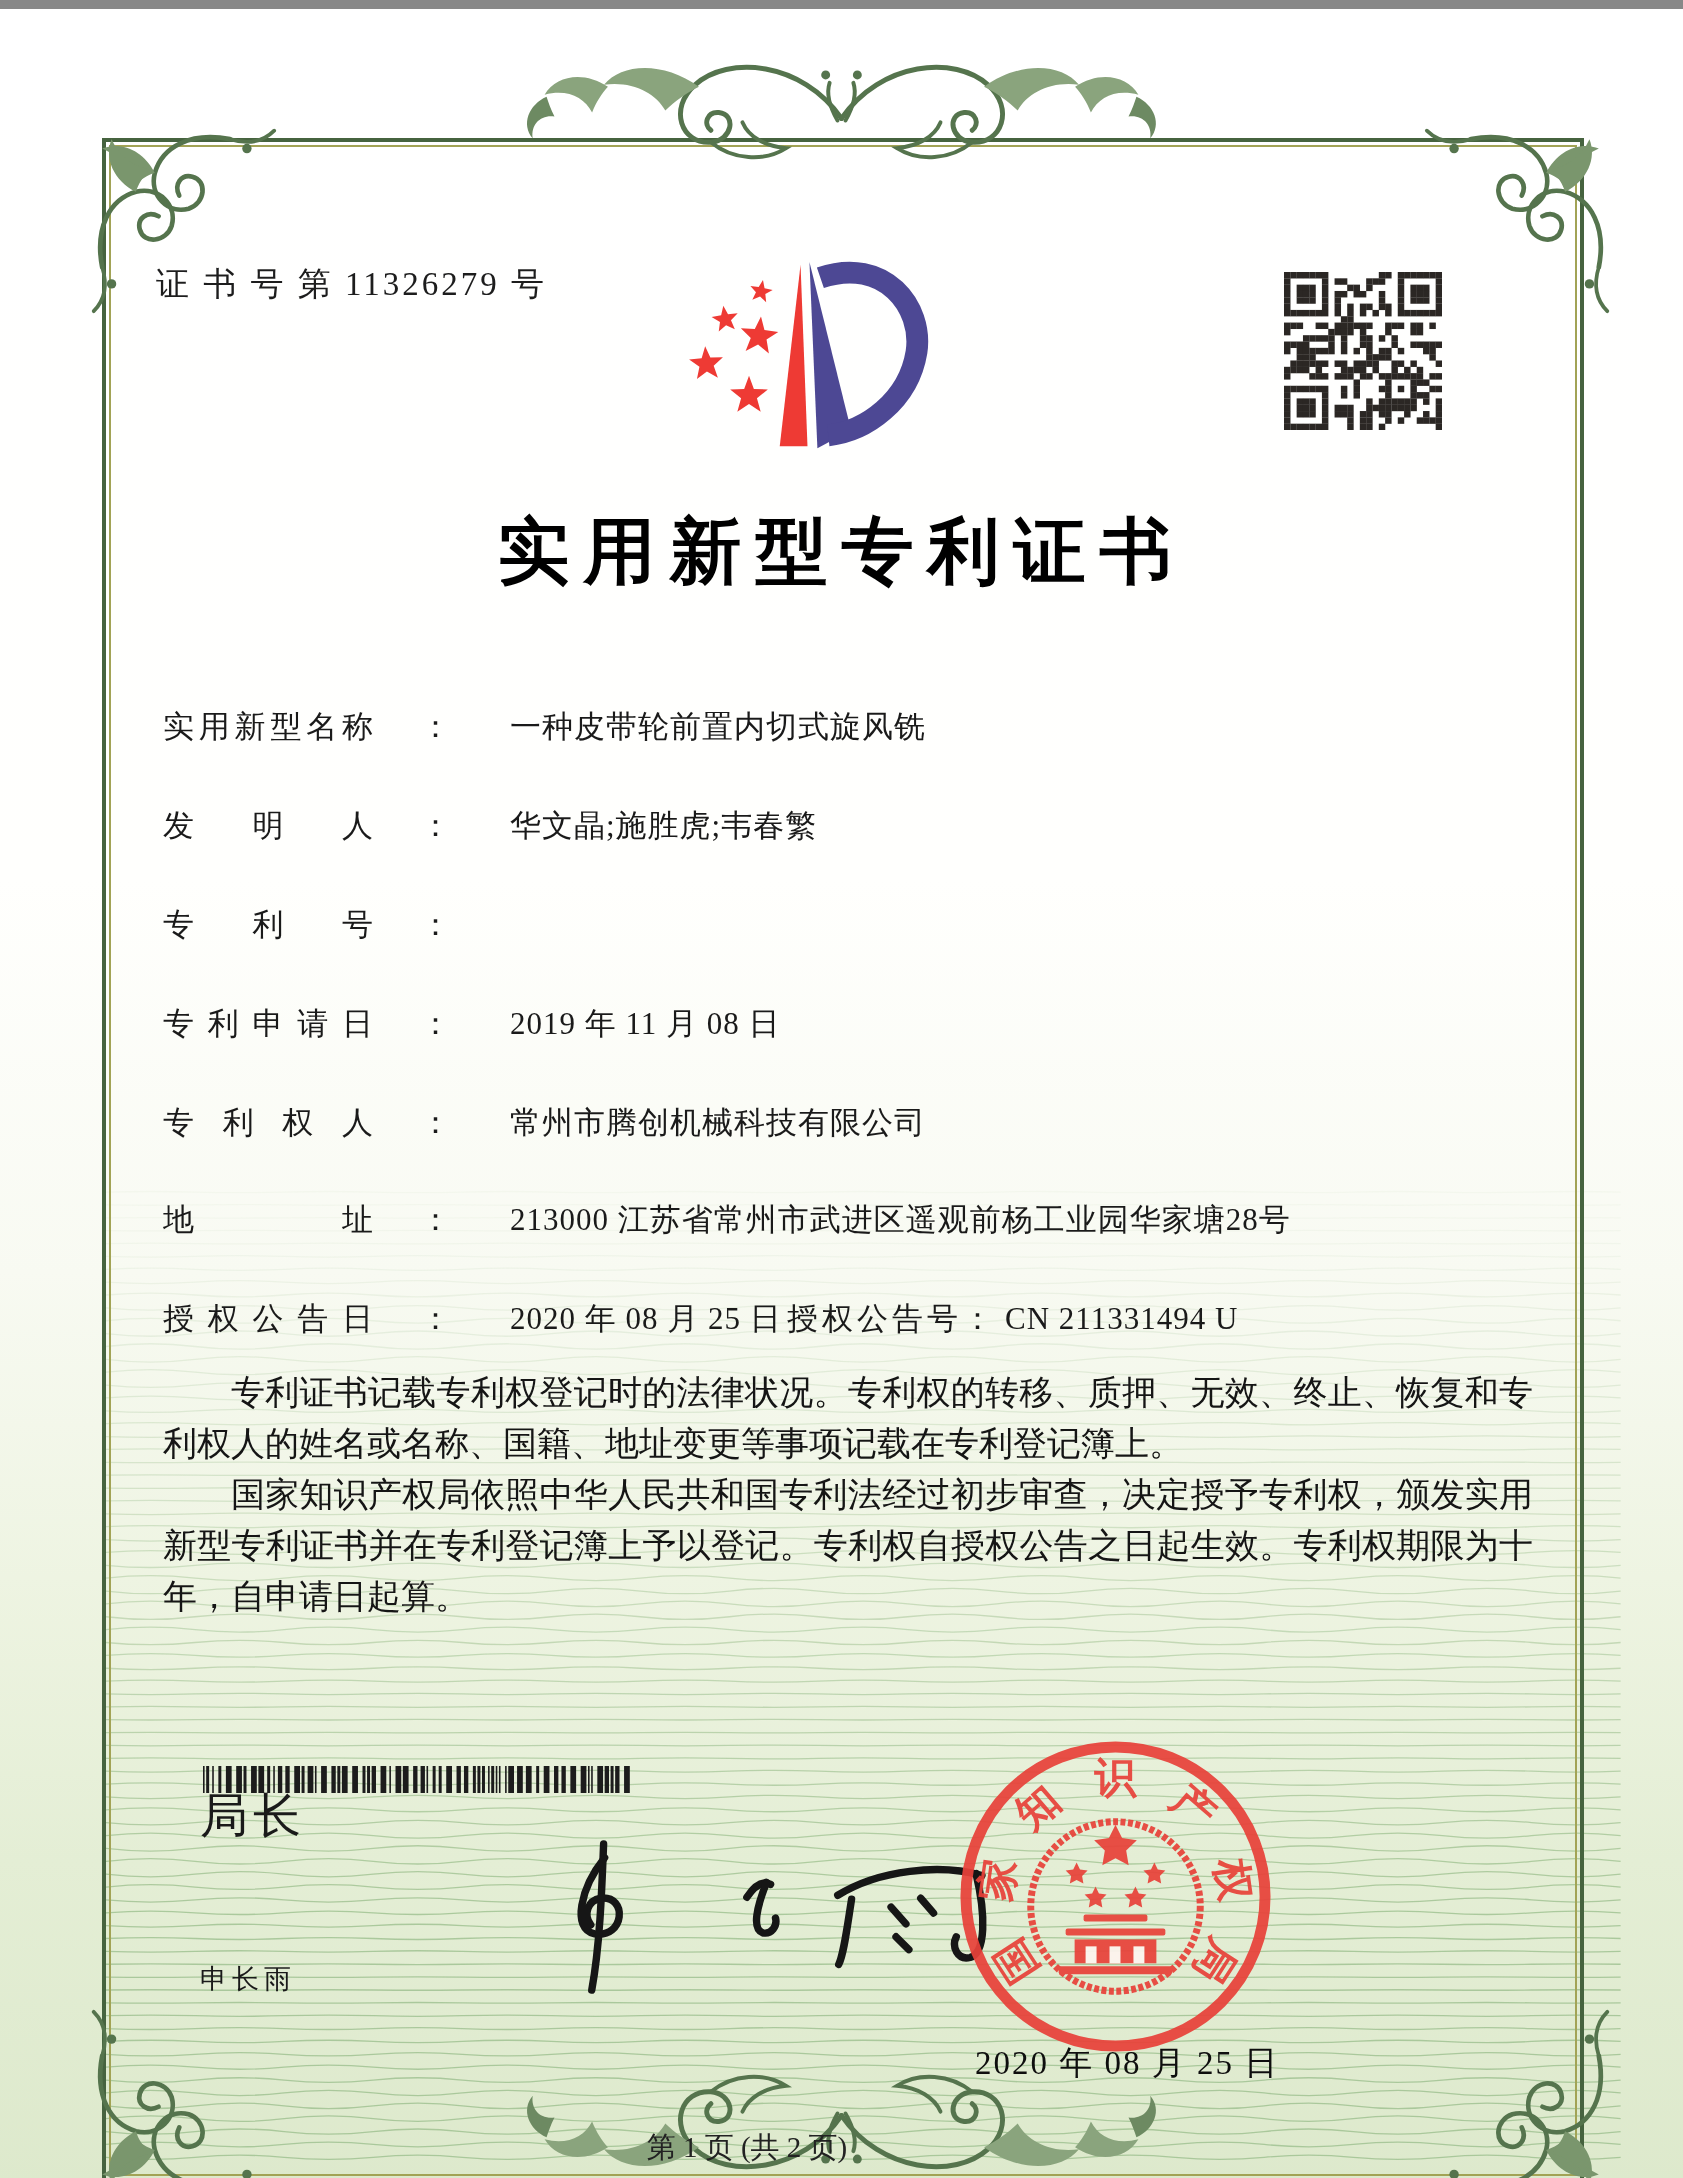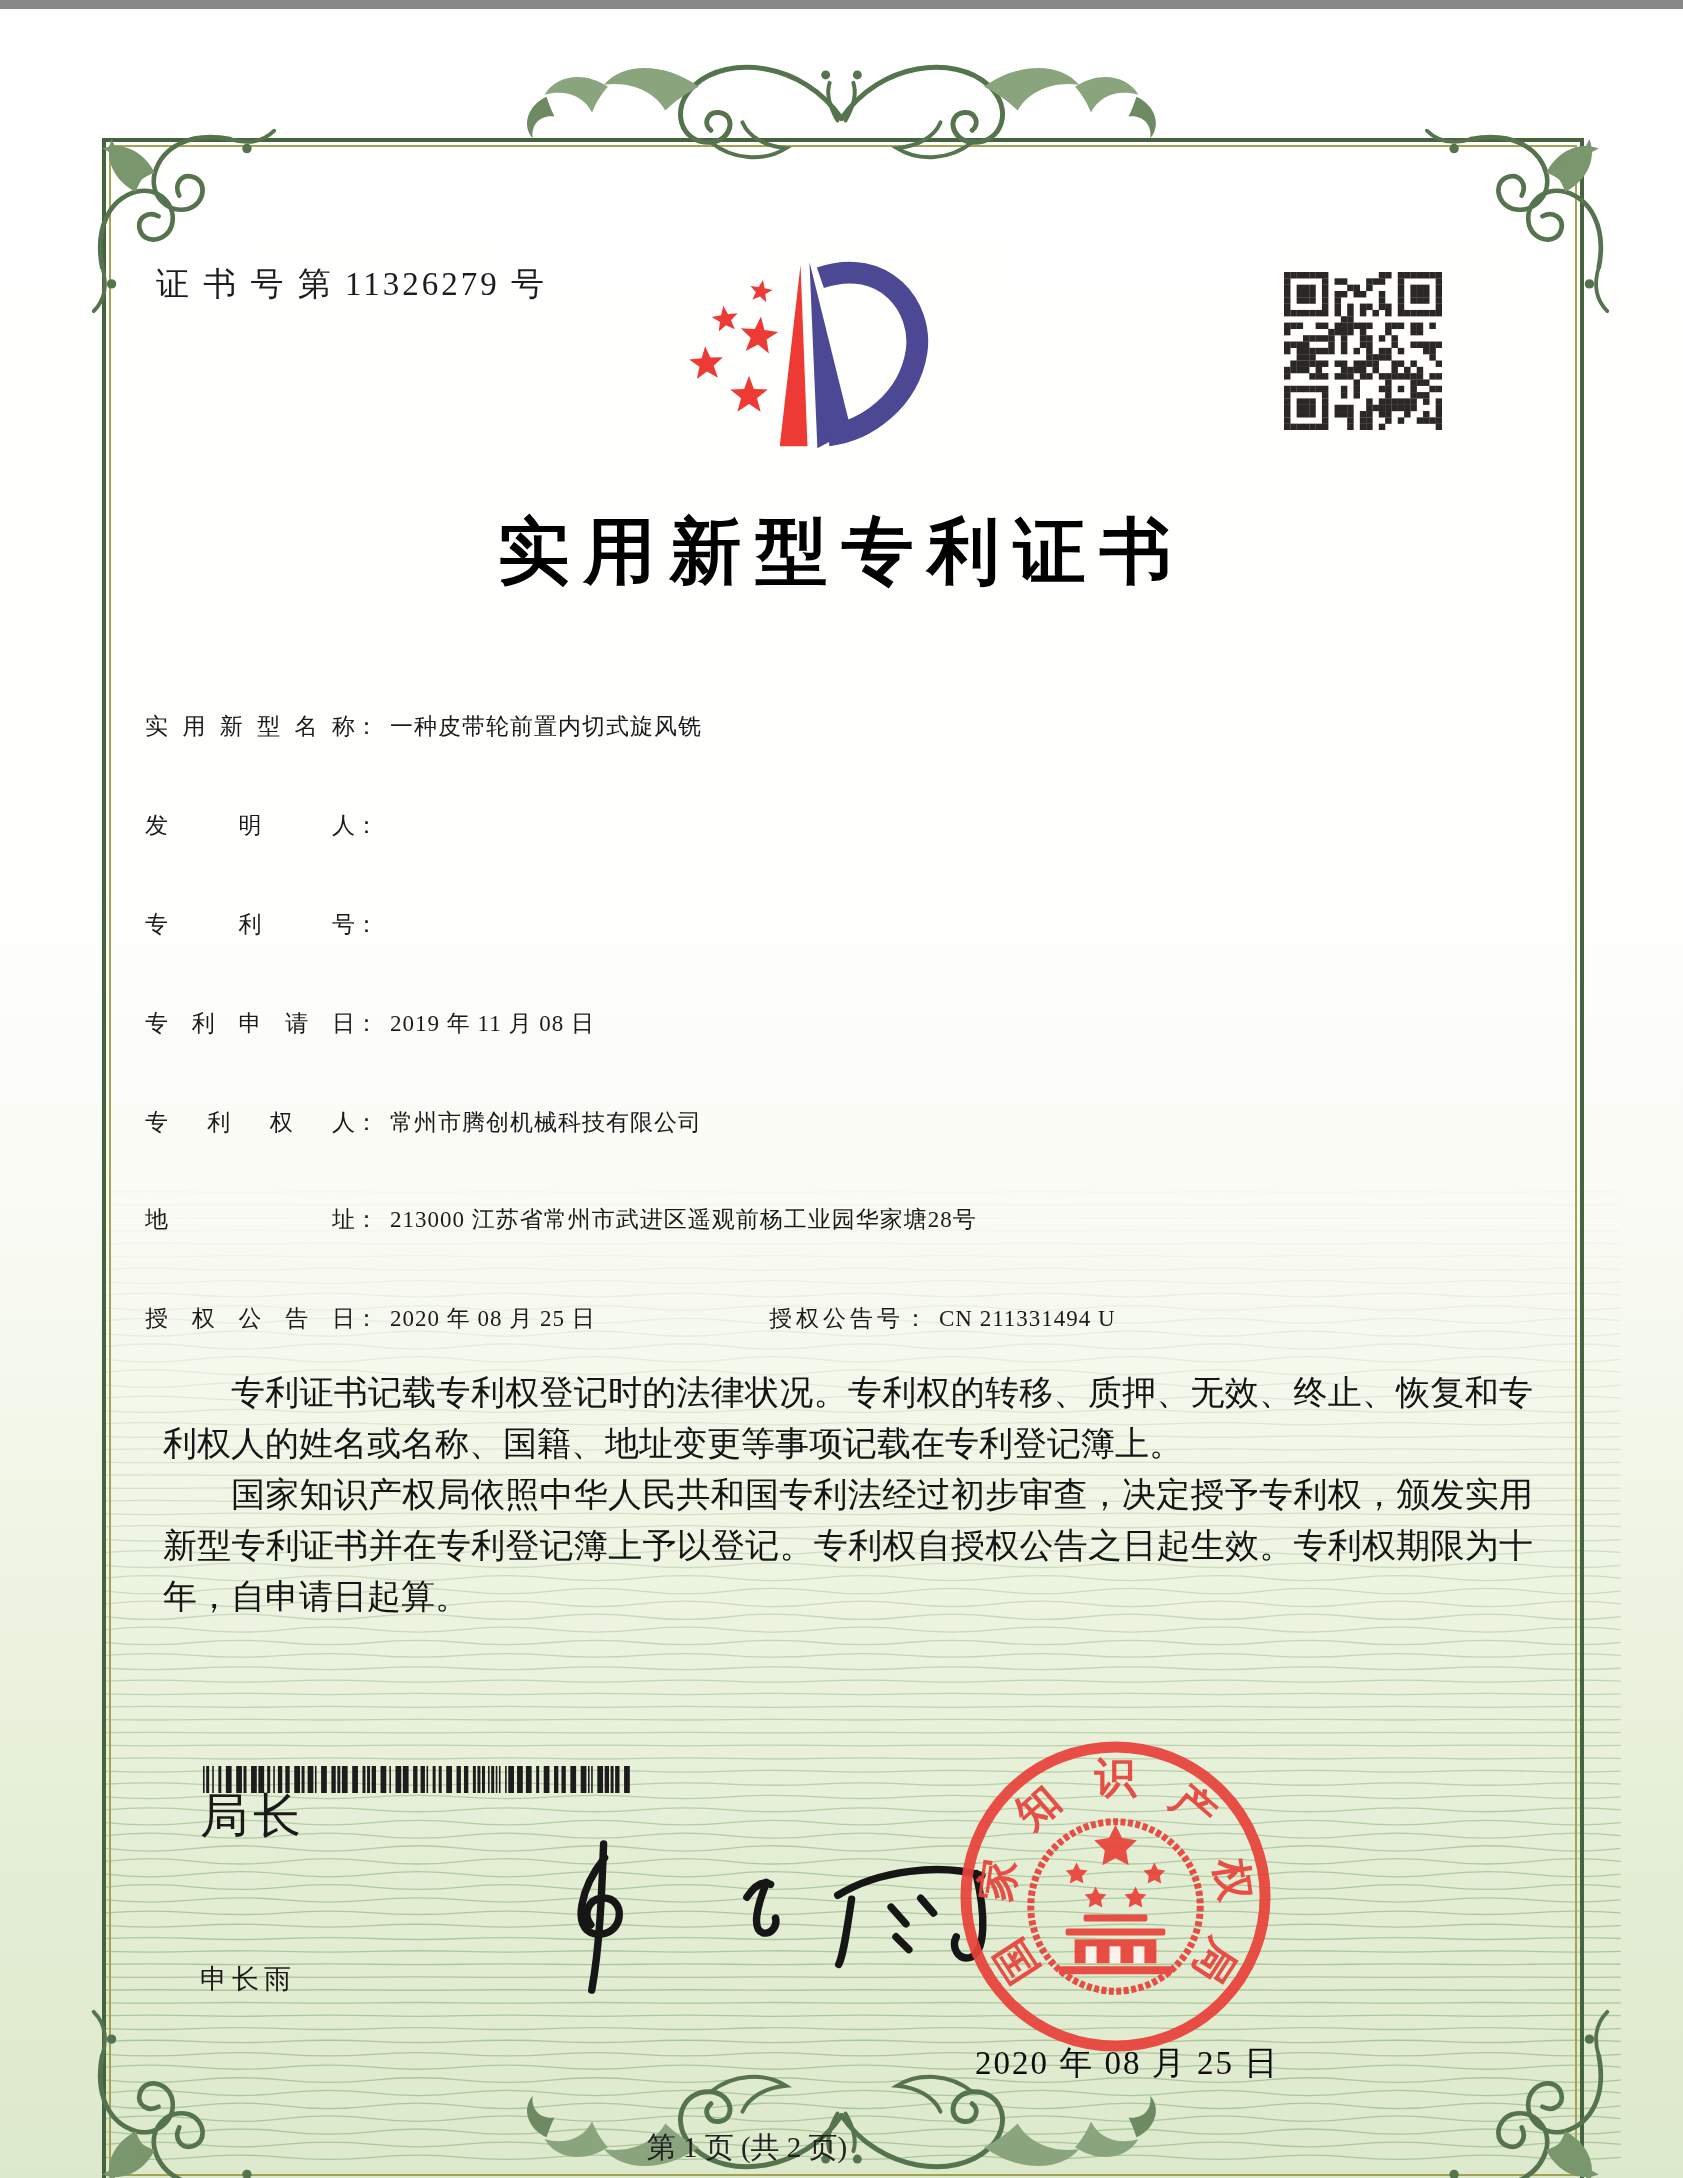--- a/index.html
+++ b/index.html
@@ -21,21 +21,21 @@
   .edge-orn{position:absolute;width:673px;height:149px;left:505px;}
   .edge-orn.top{top:32px;}
   .edge-orn.bottom{top:2035px;transform:scaleY(-1);}
   
   .cert-number{position:absolute;left:156px;top:253px;font-size:33px;letter-spacing:3px;color:#1d1d1d;}
   .logo{position:absolute;left:681px;top:241px;width:249px;height:218px;}
   .qr{position:absolute;left:1284px;top:263px;width:158px;height:158px;}
   .title{position:absolute;left:0;width:1683px;top:495px;text-align:center;
     font-size:72px;font-weight:700;letter-spacing:14px;color:#000;}
   
-  .field-row{position:absolute;left:145px;width:1386px;display:flex;font-size:23px;line-height:46px;}
+  .field-row{position:absolute;left:163px;width:1386px;display:flex;font-size:31px;line-height:46px;gap:47px;}
   .flabel{width:210px;text-align:justify;text-align-last:justify;flex:0 0 auto;}
   .fcolon{flex:0 0 auto;}
   .fvalue{margin-left:12px;white-space:nowrap;letter-spacing:1px;}
   .r1{top:695px;} .r2{top:794px;} .r3{top:893px;} .r4{top:992px;align-items:flex-end;}
   .r5{top:1091px;} .r6{top:1188px;} .r7{top:1287px;}
   .pair2{position:absolute;left:624px;top:0;display:flex;}
   .pair2 .flabel2{letter-spacing:4px;}
   
   .body-text{position:absolute;left:163px;top:1358px;width:1370px;font-size:34px;
     line-height:51px;text-align:justify;color:#151515;}
@@ -508,20 +508,21 @@
   <div class="title">实用新型专利证书</div>
 
   <div class="field-row r1">
     <div class="flabel"><span>实用新型名称</span></div>
     <div class="fcolon">：</div>
     <div class="fvalue">一种皮带轮前置内切式旋风铣</div>
   </div>
   <div class="field-row r2">
     <div class="flabel"><span>发明人</span></div>
     <div class="fcolon">：</div>
+    <div class="fvalue">华文晶;施胜虎;韦春繁</div>
   </div>
   <div class="field-row r3">
     <div class="flabel"><span>专利号</span></div>
     <div class="fcolon">：</div>
   </div>
   <div class="field-row r4">
     <div class="flabel"><span>专利申请日</span></div>
     <div class="fcolon">：</div>
     <div class="fvalue">2019 年 11 月 08 日</div>
   </div>

